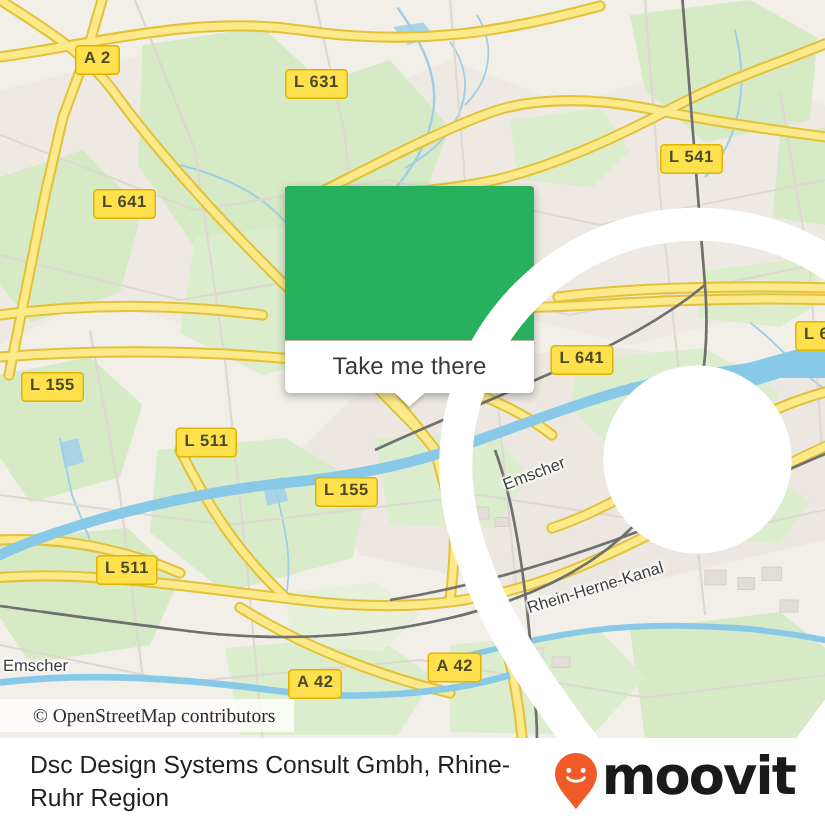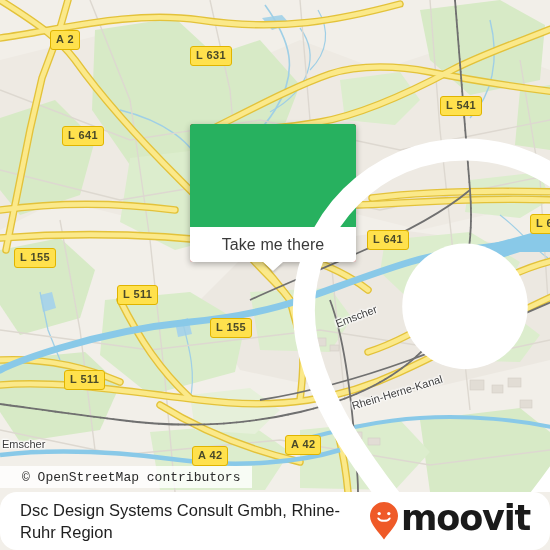--- a/index.html
+++ b/index.html
@@ -123,37 +123,36 @@
     position: absolute;
     left: 0;
     top: 466px;
     height: 22px;
     padding: 0 12px 0 22px;
     display: flex;
     align-items: center;
     background: rgba(255,255,255,0.80);
     color: #2b2b2b;
     font-size: 13px;
-    font-family: Liberation Mono, monospace;
+    font-family: Liberation Serif, serif;
     white-space: nowrap;
   }
 
   
   #footer {
     position: absolute;
     left: 0;
     top: 492px;
     width: 550px;
     height: 58px;
     background: #ffffff;
     display: flex;
     align-items: center;
     box-sizing: border-box;
     padding: 0 14px 0 20px;
-    border-radius: 17px;
   }
   #footer-title {
     flex: 1 1 auto;
     color: #1f1f1f;
     font-size: 16.5px;
     line-height: 1.35;
     font-family: "Liberation Sans", sans-serif;
     max-width: 380px;
   }
   #brand {

